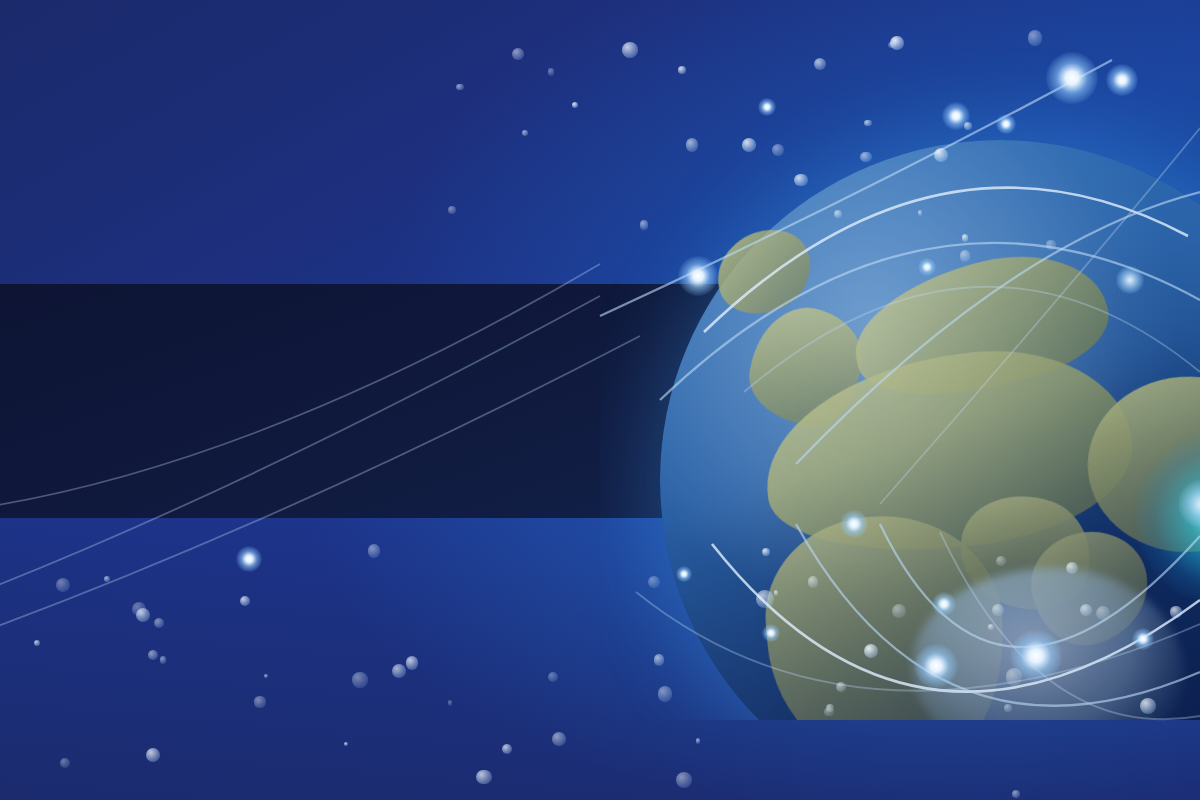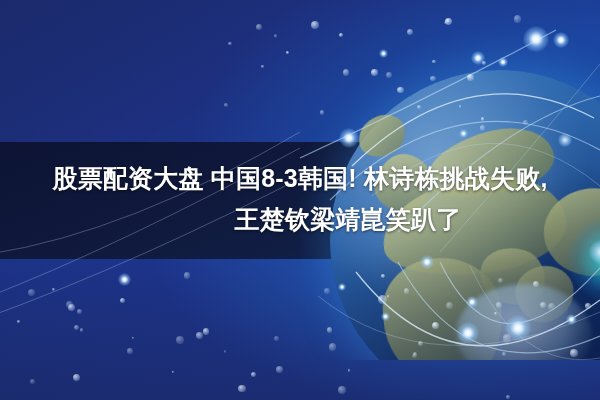--- a/index.html
+++ b/index.html
@@ -343,18 +343,14 @@
       <div class="dot" style="left: 502.3px; top: 352.1px; width: 3.7px; height: 3.7px; opacity: 0.47;"></div>
       <div class="dot" style="left: 66.1px; top: 300.8px; width: 6.9px; height: 6.9px; opacity: 0.38;"></div>
       <div class="dot" style="left: 432.1px; top: 322.1px; width: 7.4px; height: 7.4px; opacity: 0.9;"></div>
       <div class="dot" style="left: 548px; top: 302.5px; width: 7.2px; height: 7.2px; opacity: 0.41;"></div>
       <div class="dot" style="left: 224px; top: 350.4px; width: 2.4px; height: 2.4px; opacity: 0.35;"></div>
       <div class="dot" style="left: 585.4px; top: 303.4px; width: 5.3px; height: 5.3px; opacity: 0.77;"></div>
       <div class="dot" style="left: 326.6px; top: 327.1px; width: 5.7px; height: 5.7px; opacity: 0.64;"></div>
       <div class="dot" style="left: 381px; top: 274px; width: 4.1px; height: 4.1px; opacity: 0.85;"></div>
     </div>
 
-  <div id="headline">
-    <div class="hl-line" id="hl-line-1">股票配资大盘 中国8-3韩国! 林诗栋挑战失败,</div>
-    <div class="hl-line" id="hl-line-2">王楚钦梁靖崑笑趴了</div>
-  </div>
 
 </div>
 
 </body></html>

